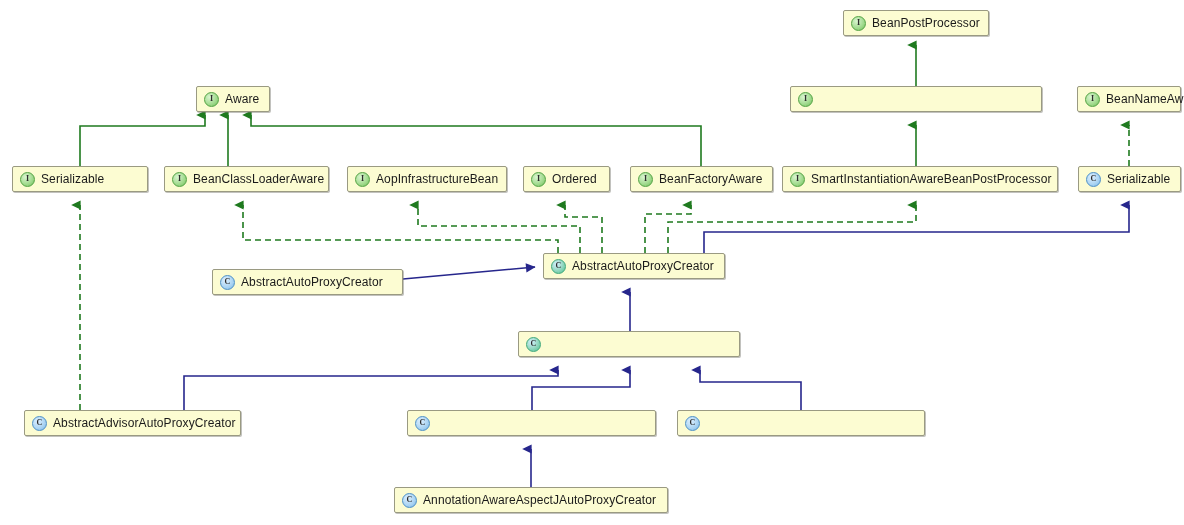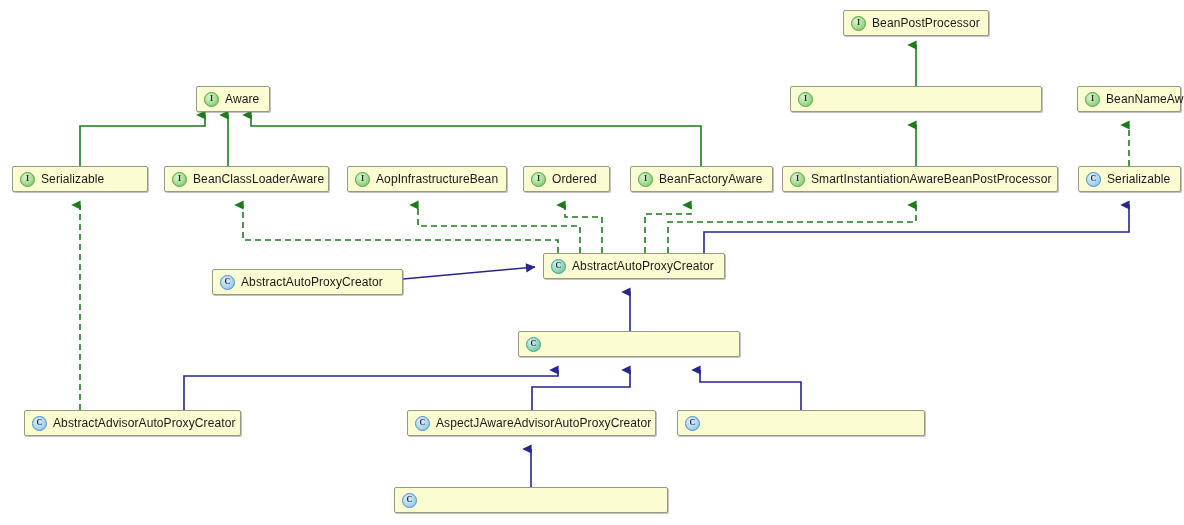--- a/index.html
+++ b/index.html
@@ -192,22 +192,22 @@
       </div>
       <div class="node" style="left: 518px; top: 331px; width: 222px;">
         <span class="ico absCls">C</span>
       </div>
       <div class="node" style="left: 24px; top: 410px; width: 217px;">
         <span class="ico cls">C</span>
         <span class="lbl">AbstractAdvisorAutoProxyCreator</span>
       </div>
       <div class="node" style="left: 407px; top: 410px; width: 249px;">
         <span class="ico cls">C</span>
-        <span class="lbl">AspectJAwareAdvisorAutoProxyCreator</span>
       </div>
       <div class="node" style="left: 677px; top: 410px; width: 248px;">
         <span class="ico cls">C</span>
       </div>
       <div class="node" style="left: 394px; top: 487px; width: 274px;">
         <span class="ico cls">C</span>
+        <span class="lbl">AnnotationAwareAspectJAutoProxyCreator</span>
       </div>
     </div>
 </div>
 
 </body></html>

